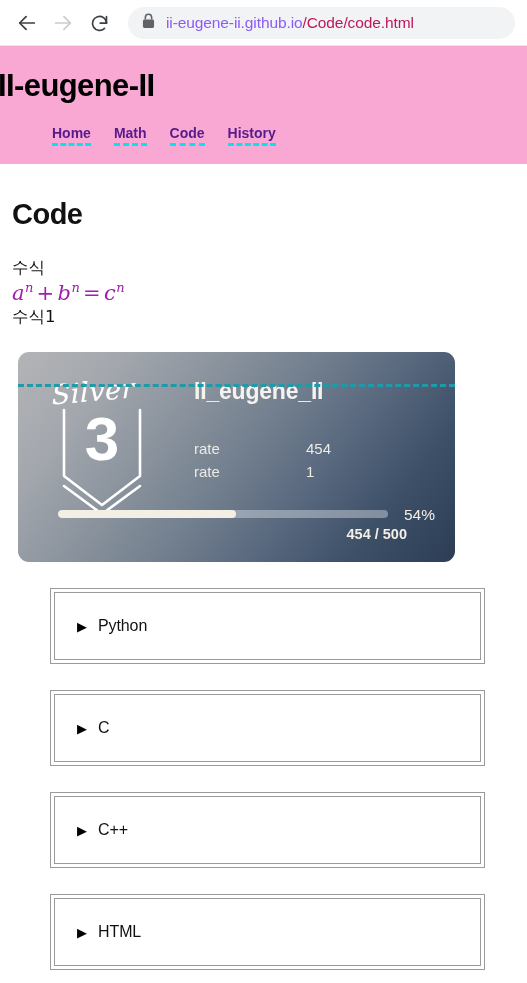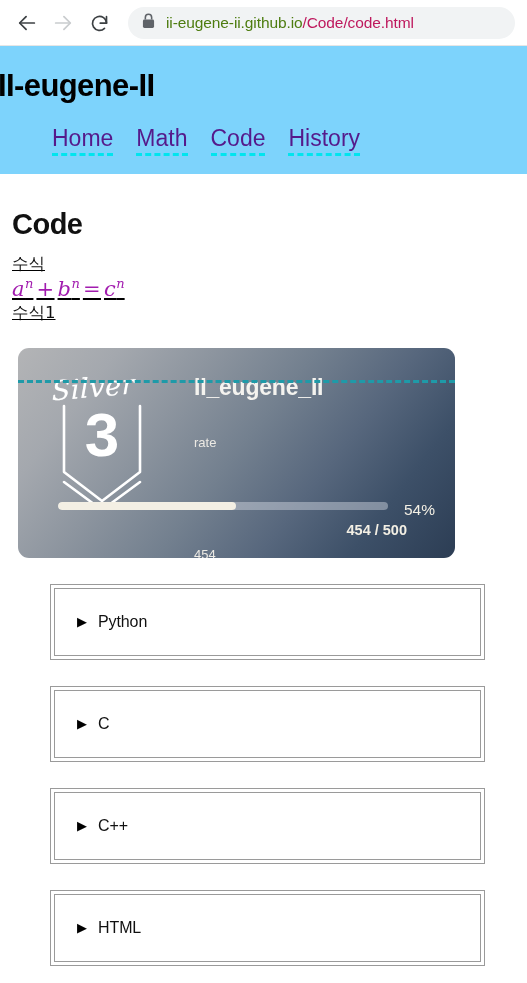--- a/index.html
+++ b/index.html
@@ -50,70 +50,71 @@
     overflow: hidden;
   }
   .lock-icon { flex: 0 0 auto; display:block; }
   .url-text {
     font-size: 15.5px;
     color: #5f6368;
     white-space: nowrap;
     letter-spacing: -0.1px;
     line-height: 1;
   }
-  .url-domain { color: #4d7c0f; }
+  .url-domain { color: #8b5cf6; }
   .url-path  { color: #be185d; }
 
   
   .page-header {
-    background: #7dd3fc;
+    background: #f9a8d4;
     padding: 22px 0 18px 0;
     width: 100%;
   }
   .site-title {
     font-size: 31px;
     font-weight: bold;
     color: #000000;
     letter-spacing: -0.6px;
     padding-left: 0px;
     margin-left: -2px;
     line-height: 1.15;
   }
   .nav {
     margin-top: 22px;
     padding-left: 52px;
     display: flex;
     gap: 23px;
     align-items: flex-end;
   }
   .nav-link {
-    font-size: 23px;
+    font-size: 14px;
     color: #551a8b;
     text-decoration: none;
     border-bottom: 3px dashed #00e5ee;
     padding-bottom: 2px;
     line-height: 1.1;
     cursor: pointer;
+    font-weight: bold;
   }
 
   
   .content {
     background: #ffffff;
     padding: 0 12px;
   }
   .page-title {
     font-size: 29px;
     font-weight: bold;
     color: #111111;
     letter-spacing: -0.5px;
     margin-top: 34px;
     margin-bottom: 4px;
   }
 
-  .math-block { margin-top: 12px; line-height: 1.32; text-decoration: underline; }
+  .math-block { margin-top: 26px; line-height: 1.32; }
   .math-label {
     font-size: 16.5px;
     color: #111111;
     font-family: "DejaVu Sans", sans-serif;
   }
   .formula {
     font-family: "DejaVu Serif", "Liberation Serif", serif;
     font-style: italic;
     font-size: 21px;
     color: #a21caf;
@@ -212,36 +213,36 @@
   .handle {
     font-size: 23px;
     font-weight: bold;
     color: #f4f3ef;
     letter-spacing: -0.2px;
     margin-bottom: 32px;
   }
   .stats { }
   .stat-row {
     display: flex;
-    font-size: 13px;
+    font-size: 15px;
     color: #eceae4;
     line-height: 1.56;
-    flex-direction: column;
   }
   .stat-label { width: 112px; flex: 0 0 112px; }
   .stat-value { }
 
   .progress-area {
     position: absolute;
     left: 40px;
     right: 20px;
     bottom: 20px;
   }
   .progress-row {
     display: flex;
+    align-items: center;
     gap: 16px;
   }
   .progress-track {
     flex: 1 1 auto;
     height: 8px;
     border-radius: 4px;
     background: rgba(215,220,228,0.45);
     overflow: hidden;
   }
   .progress-fill {

